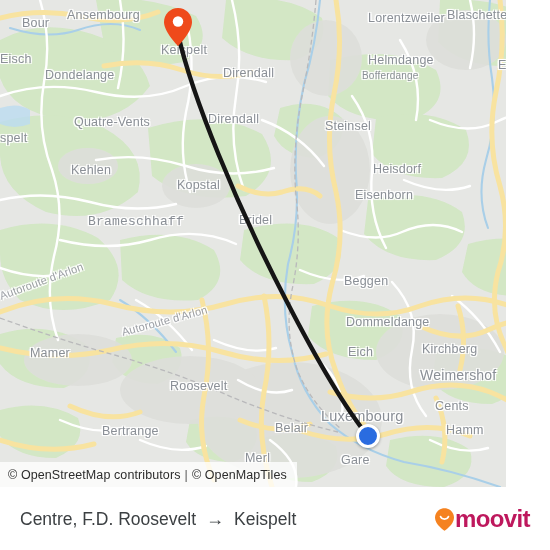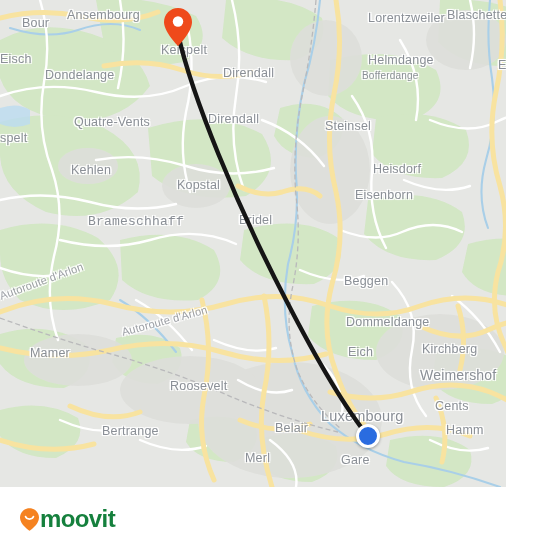--- a/index.html
+++ b/index.html
@@ -113,21 +113,21 @@
     gap: 9px;
     font-size: 17.5px;
     color: #3c4043;
   }
   #trip-summary .arrow { font-size: 18px; color: #3c4043; padding: 0 1px; }
 
   #moovit-logo { display: flex; align-items: center; gap: 1px; }
   #moovit-wordmark {
     font-size: 24px;
     font-weight: bold;
-    color: #15803d;
+    color: #be185d;
     letter-spacing: -0.6px;
     line-height: 1;
   }
 </style>
 </head>
 <body>
 
 <div id="app">
 
   <div id="map">
@@ -296,23 +296,33 @@
     <div id="dest-pin" style="left: 164px; top: 8px;">
       <svg viewBox="0 0 28 38" width="28" height="38">
         <path d="M14 0 C6.3 0 0 6.3 0 14 C0 24 14 38 14 38 C14 38 28 24 28 14 C28 6.3 21.7 0 14 0 Z" fill="#ef4a1b"></path>
         <circle cx="14" cy="13.5" r="5.2" fill="#ffffff"></circle>
       </svg>
     </div>
 
     <div id="origin-dot" style="left: 356px; top: 424px; background: rgb(42, 108, 224);"></div>
 
 
+    <div id="attribution">
+      <span>© OpenStreetMap contributors</span>
+      <span class="sep">|</span>
+      <span>© OpenMapTiles</span>
+    </div>
   </div>
 
   <div id="footer">
+    <div id="trip-summary">
+      <span>Centre, F.D. Roosevelt</span>
+      <span class="arrow">→</span>
+      <span>Keispelt</span>
+    </div>
 
     <div id="moovit-logo">
       <span style="display:inline-flex;line-height:0;">
         <svg viewBox="0 0 22 26" width="19" height="23">
           <path d="M11 0 C4.9 0 0 4.9 0 11 C0 19 11 26 11 26 C11 26 22 19 22 11 C22 4.9 17.1 0 11 0 Z" fill="#f58220"></path>
           <path d="M6.4 9.6 C7.6 13.4 14.4 13.4 15.6 9.6" fill="none" stroke="#ffffff" stroke-width="2" stroke-linecap="round"></path>
         </svg>
       </span>
       <span id="moovit-wordmark">moovit</span>
     </div>

